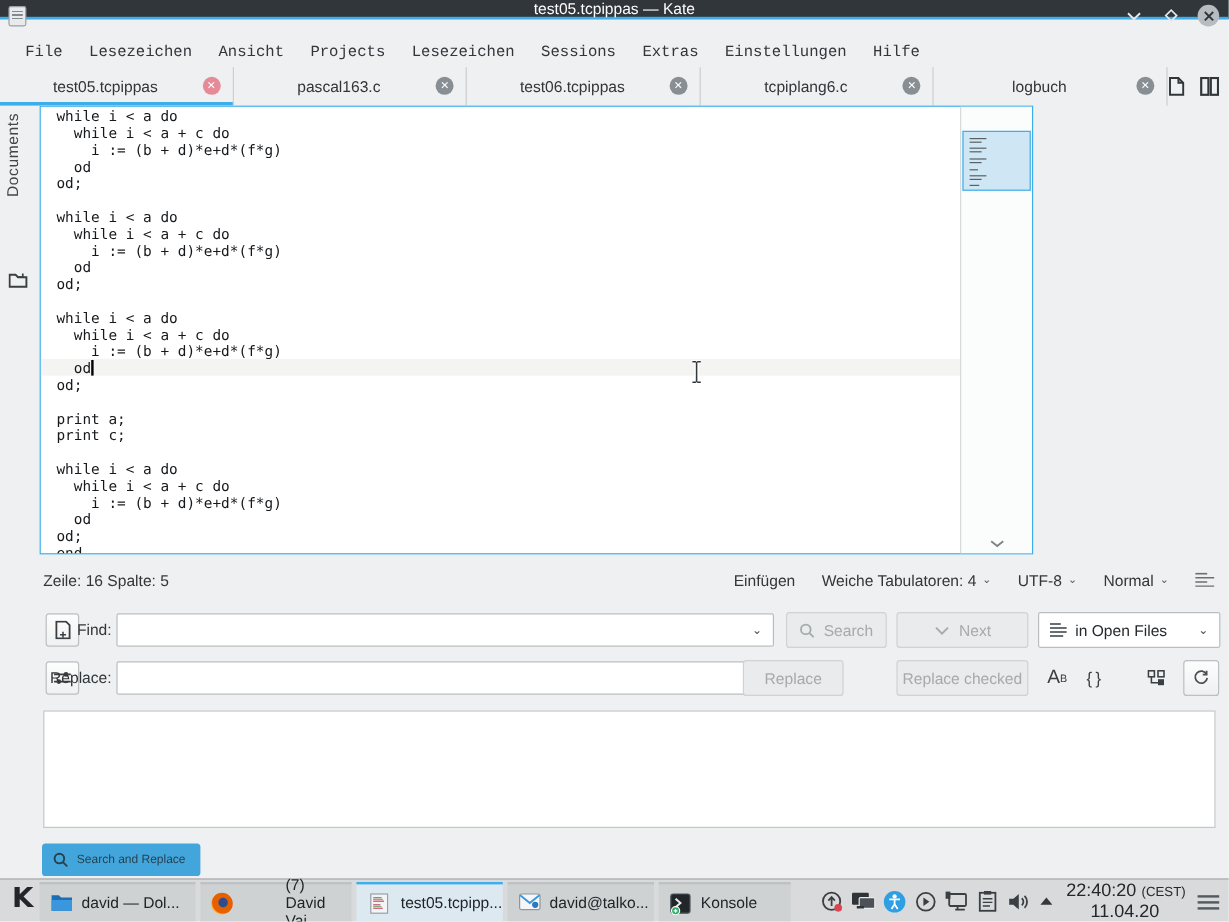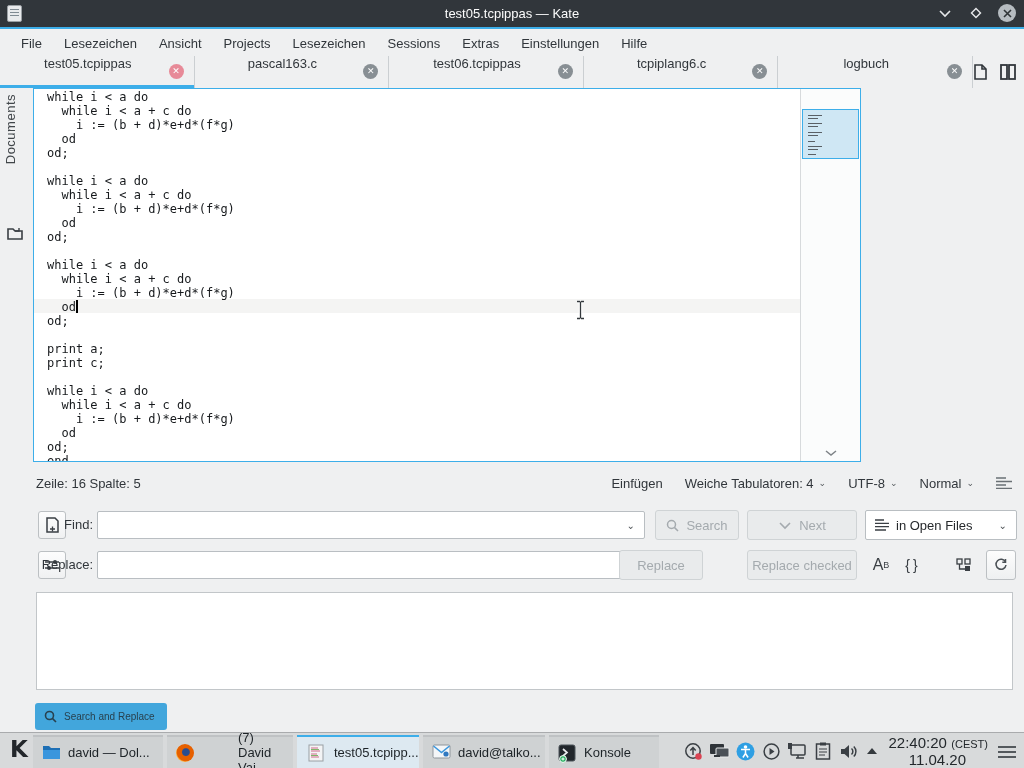--- a/index.html
+++ b/index.html
@@ -1,36 +1,36 @@
 <!DOCTYPE html>
 <html><head>
 <meta charset="utf-8">
 <style>
   * { margin:0; padding:0; box-sizing:border-box; }
   body { font-family:"Liberation Sans", sans-serif; }
   .screen { position:relative; width:1024px; height:768px; background:#eff0f1; overflow:hidden; color:#31363b; }
 
   
-  .titlebar { position:absolute; top:0; left:0; width:1024px; height:29px; background:#31363b; border-bottom:2px solid #3daee9; display:flex; align-items:center; }
+  .titlebar { position:absolute; top:0; left:0; width:1024px; height:16px; background:#31363b; border-bottom:2px solid #3daee9; display:flex; align-items:center; }
   .titlebar .app-icon { position:absolute; left:7px; top:5px; width:15px; height:17px; background:#e8eaec; border:1px solid #9aa0a4; border-radius:2px; }
   .titlebar .app-icon::after { content:''; position:absolute; left:2px; top:3px; width:9px; height:8px;
      background:repeating-linear-gradient(180deg,#7f8a92 0 1px,transparent 1px 3px); }
   .titlebar .title { flex:1; text-align:center; color:#fcfcfc; font-size:13px; }
   .winbtns { position:absolute; right:8px; top:0; height:26px; display:flex; align-items:center; gap:13px; }
   .winbtn { width:18px; height:18px; display:flex; align-items:center; justify-content:center; }
   .winbtn svg { display:block; }
   .close-circle { width:18px; height:18px; border-radius:50%; background:#b6bcc1; display:flex; align-items:center; justify-content:center; }
 
   
   .menubar { position:absolute; top:30px; left:0; width:1024px; height:26px; display:flex; align-items:center; padding-left:10px; gap:0; font-size:13px; }
-  .menubar span { padding:4px 11px; cursor:default; }
+  .menubar span { padding:4px 11px; cursor:default;font-family:Liberation Mono, monospace; }
 
   
   .tabbar { position:absolute; top:56px; left:0; width:1024px; height:32px; display:flex; align-items:stretch; }
-  .tab { position:relative; width:198px; display:flex; justify-content:center; font-size:13px; border-right:1px solid #cbcfd2; }
+  .tab { position:relative; width:198px; display:flex; align-items:center; justify-content:center; font-size:13px; border-right:1px solid #cbcfd2; }
   .tab .tab-label { margin-right:18px; }
   .tab-close { position:absolute; right:10px; top:8px; width:15px; height:15px; border-radius:50%; background:#888f94; color:#fdfdfd; font-size:9px; line-height:15px; text-align:center; }
   .tab.active .tab-close { background:#e78a98; }
   .tab.active::after { content:''; position:absolute; left:0; right:0; bottom:0; height:3px; background:#3daee9; }
   .tabbar-actions { flex:1; display:flex; align-items:center; justify-content:flex-end; gap:12px; padding-right:8px; }
 
   
   .doc-sidebar { position:absolute; left:0; top:88px; width:33px; height:374px; }
   .doc-sidebar .vlabel { position:absolute; left:3px; top:6px; writing-mode:vertical-rl; transform:rotate(180deg); font-size:13px; color:#41464a; letter-spacing:0.5px; }
   .doc-sidebar .sideicon { position:absolute; left:7px; top:138px; }

